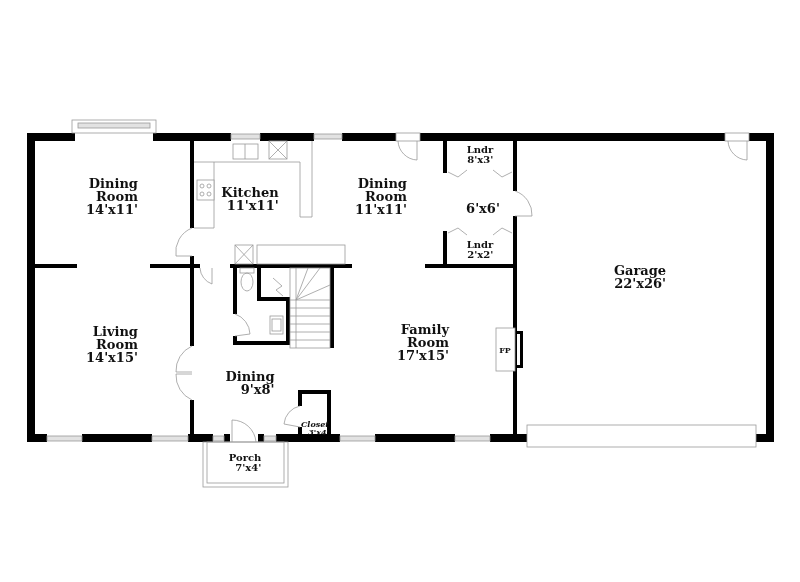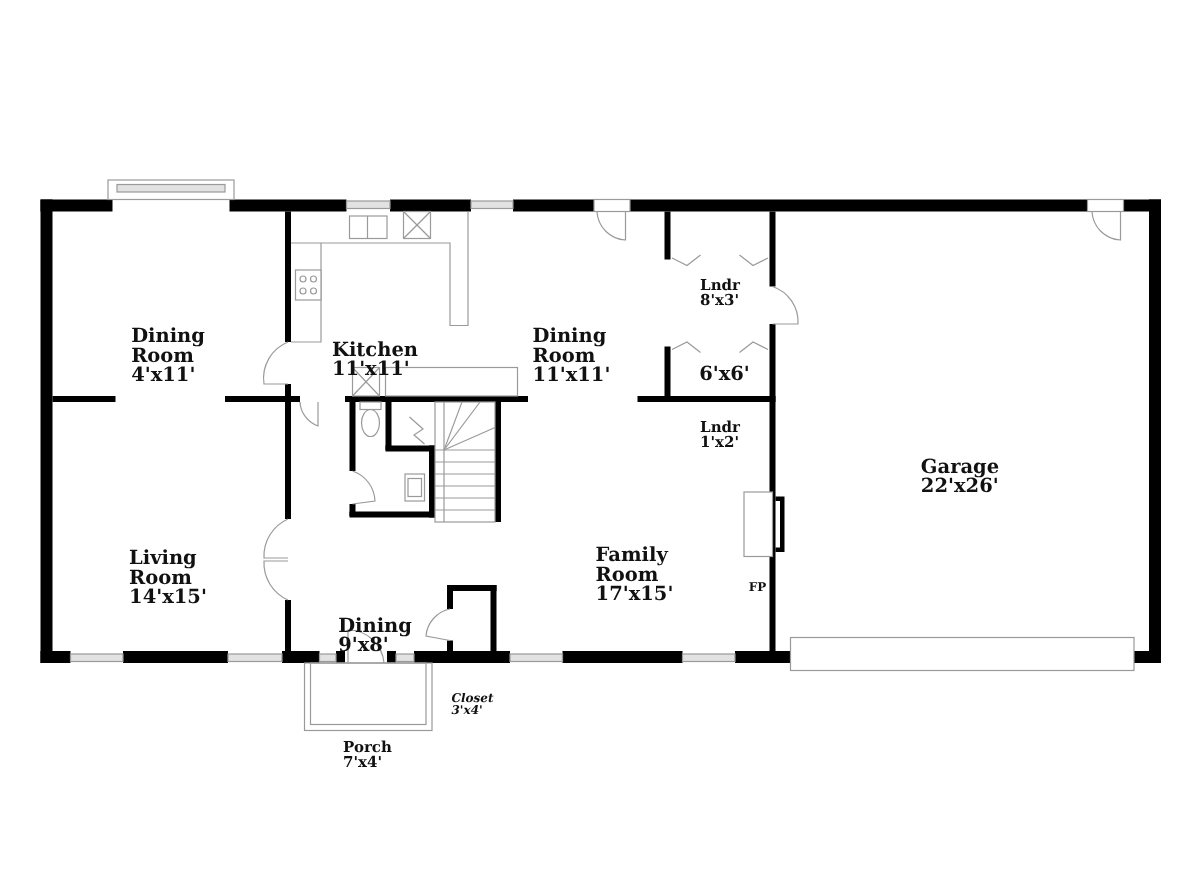--- a/index.html
+++ b/index.html
@@ -7,25 +7,24 @@
     #plan { position: absolute; left: 0; top: 0; width: 800px; height: 582px; }
     .wall { fill: #000000; }
     .thin { fill: none; stroke: #9a9a9a; stroke-width: 0.8; }
     .fix { fill: #ffffff; stroke: #9a9a9a; stroke-width: 0.8; }
     .win { fill: #e2e2e2; stroke: #9a9a9a; stroke-width: 0.8; }
     .label {
       position: absolute;
       font-family: "DejaVu Serif", "Liberation Serif", serif;
       font-weight: bold;
       color: #111111;
-      text-align: left;
+      text-align: right;
       line-height: 1.0;
       transform: translateX(-50%);
       white-space: nowrap;
-      margin-top: 41px;
     }
     .label span { display: block; }
     .lg { font-size: 13px; }
     .sm { font-size: 10px; }
     .xs { font-size: 8px; }
   </style>
 </head>
 <body>
 
 <svg id="plan" viewBox="0 0 800 582" xmlns="http://www.w3.org/2000/svg">
@@ -186,21 +185,21 @@
 
   <g>
     <rect class="thin" x="203" y="442" width="85" height="45"></rect>
     <rect class="thin" x="207" y="442" width="77" height="41"></rect>
   </g>
 </svg>
 
 <div class="label lg" style="left:112px; top:177px;">
   <span>Dining</span>
   <span>Room</span>
-  <span>4'x11'</span>
+  <span>14'x11'</span>
 </div>
 
 <div class="label lg" style="left:250px; top:186px;">
   <span>Kitchen</span>
   <span>11'x11'</span>
 </div>
 
 <div class="label lg" style="left:381px; top:177px;">
   <span>Dining</span>
   <span>Room</span>
@@ -211,21 +210,21 @@
   <span>Lndr</span>
   <span>8'x3'</span>
 </div>
 
 <div class="label lg" style="left:483px; top:202px;">
   <span>6'x6'</span>
 </div>
 
 <div class="label sm" style="left:480px; top:240px;">
   <span>Lndr</span>
-  <span>1'x2'</span>
+  <span>2'x2'</span>
 </div>
 
 <div class="label lg" style="left:640px; top:264px;">
   <span>Garage</span>
   <span>22'x26'</span>
 </div>
 
 <div class="label lg" style="left:112px; top:325px;">
   <span>Living</span>
   <span>Room</span>

